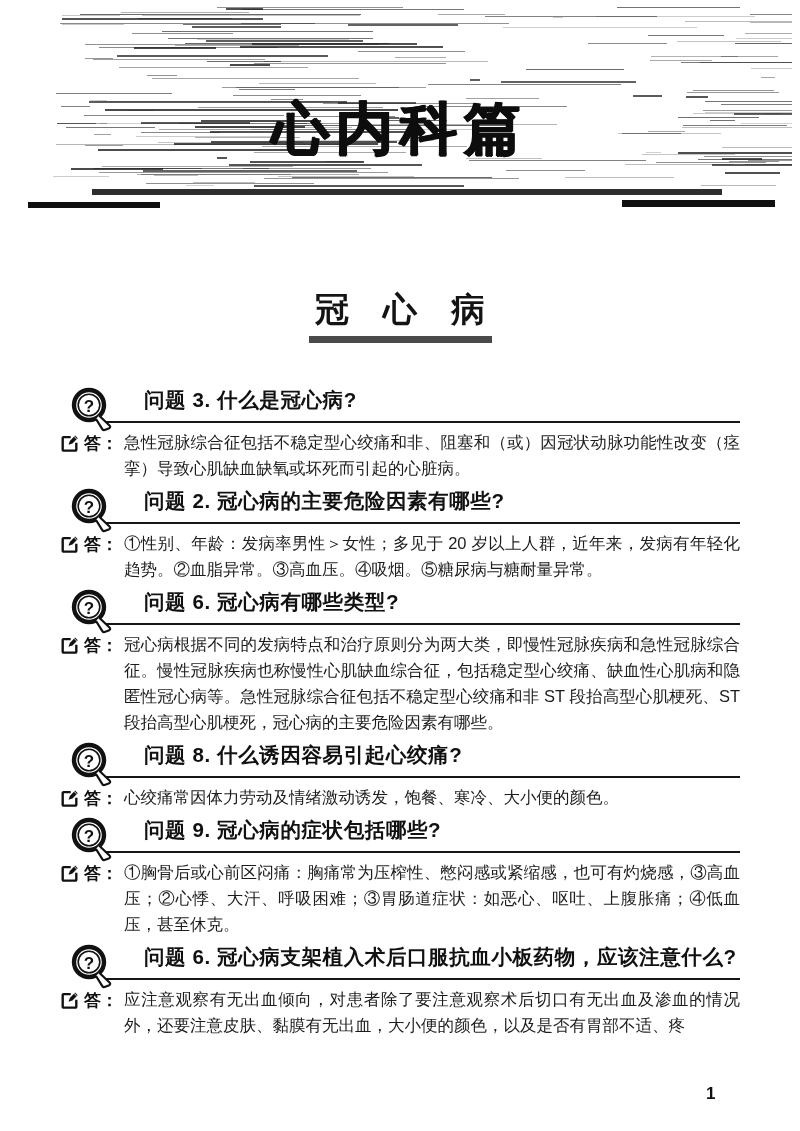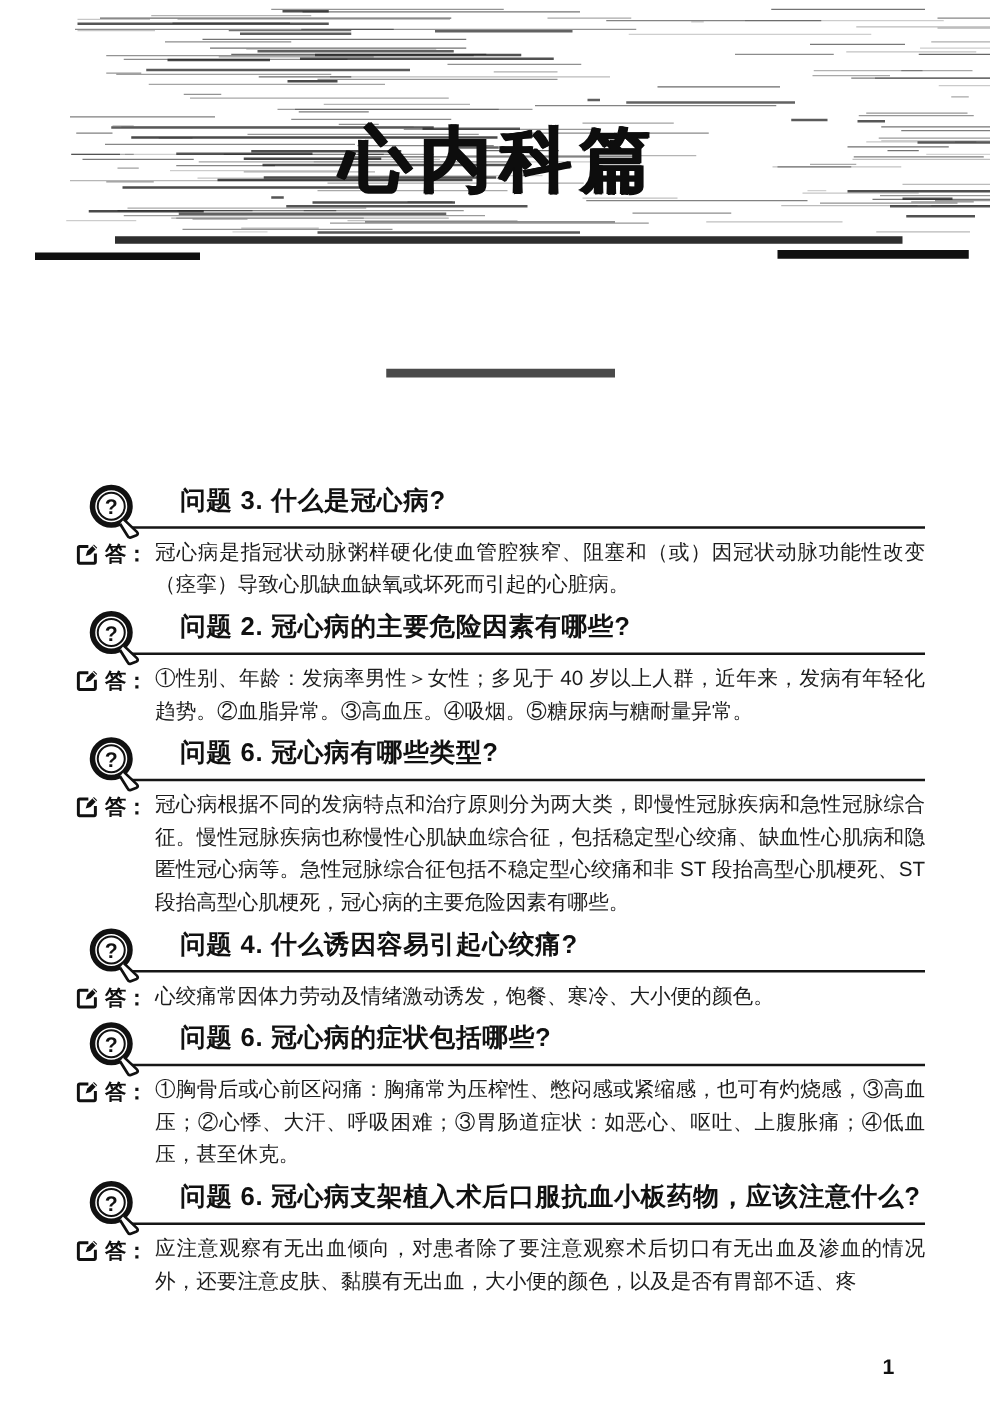--- a/index.html
+++ b/index.html
@@ -255,20 +255,21 @@
         <i style="left: 99px; top: 172px; width: 289px; height: 1px; opacity: 0.46;"></i>
         <i style="left: 633px; top: 95px; width: 29px; height: 2px; opacity: 0.74;"></i>
       </div>
     <h1 class="chapter-title">心内科篇</h1>
     <div class="bar-long"></div>
     <div class="bar-left"></div>
     <div class="bar-right"></div>
   </div>
 
   <div class="section-head">
+    <h2 class="section-title">冠心病</h2>
     <div class="section-underline"></div>
   </div>
 
   <main class="content">
 
     <section class="qa">
       <div class="q-header">
         <span class="q-icon">
           <svg viewBox="0 0 47 45">
               <use href="#tpl-magnifier"></use>
@@ -281,21 +282,21 @@
       </div>
       <div class="a-row">
         <span class="a-label">
           <span class="a-icon">
               <svg viewBox="0 0 24 24">
                 <use href="#tpl-editpen"></use>
               </svg>
             </span>
           <span class="a-word">答：</span>
         </span>
-        <p class="a-text">冠心病是指冠状动脉粥样硬化使血管腔狭窄、阻塞和（或）因冠状动脉功能性改变（痉挛）导致心肌缺血缺氧或坏死而引起的心脏病。</p>
+        <p class="a-text">急性冠脉综合征包括不稳定型心绞痛和非、阻塞和（或）因冠状动脉功能性改变（痉挛）导致心肌缺血缺氧或坏死而引起的心脏病。</p>
       </div>
     </section>
 
     <section class="qa">
       <div class="q-header">
         <span class="q-icon">
           <svg viewBox="0 0 47 45">
               <use href="#tpl-magnifier"></use>
               <text x="20" y="24.5" text-anchor="middle" font-size="17" font-weight="bold" font-family="Liberation Sans, sans-serif" fill="#111">?</text>
             </svg>
@@ -306,21 +307,21 @@
       </div>
       <div class="a-row">
         <span class="a-label">
           <span class="a-icon">
               <svg viewBox="0 0 24 24">
                 <use href="#tpl-editpen"></use>
               </svg>
             </span>
           <span class="a-word">答：</span>
         </span>
-        <p class="a-text">①性别、年龄：发病率男性＞女性；多见于 40 岁以上人群，近年来，发病有年轻化趋势。②血脂异常。③高血压。④吸烟。⑤糖尿病与糖耐量异常。</p>
+        <p class="a-text">①性别、年龄：发病率男性＞女性；多见于 20 岁以上人群，近年来，发病有年轻化趋势。②血脂异常。③高血压。④吸烟。⑤糖尿病与糖耐量异常。</p>
       </div>
     </section>
 
     <section class="qa">
       <div class="q-header">
         <span class="q-icon">
           <svg viewBox="0 0 47 45">
               <use href="#tpl-magnifier"></use>
               <text x="20" y="24.5" text-anchor="middle" font-size="17" font-weight="bold" font-family="Liberation Sans, sans-serif" fill="#111">?</text>
             </svg>
@@ -344,21 +345,21 @@
 
     <section class="qa">
       <div class="q-header">
         <span class="q-icon">
           <svg viewBox="0 0 47 45">
               <use href="#tpl-magnifier"></use>
               <text x="20" y="24.5" text-anchor="middle" font-size="17" font-weight="bold" font-family="Liberation Sans, sans-serif" fill="#111">?</text>
             </svg>
         </span>
         <span class="q-titlebar">
-          <span class="q-title">问题 4. 什么诱因容易引起心绞痛?</span>
+          <span class="q-title">问题 8. 什么诱因容易引起心绞痛?</span>
         </span>
       </div>
       <div class="a-row">
         <span class="a-label">
           <span class="a-icon">
               <svg viewBox="0 0 24 24">
                 <use href="#tpl-editpen"></use>
               </svg>
             </span>
           <span class="a-word">答：</span>
@@ -369,21 +370,21 @@
 
     <section class="qa">
       <div class="q-header">
         <span class="q-icon">
           <svg viewBox="0 0 47 45">
               <use href="#tpl-magnifier"></use>
               <text x="20" y="24.5" text-anchor="middle" font-size="17" font-weight="bold" font-family="Liberation Sans, sans-serif" fill="#111">?</text>
             </svg>
         </span>
         <span class="q-titlebar">
-          <span class="q-title">问题 6. 冠心病的症状包括哪些?</span>
+          <span class="q-title">问题 9. 冠心病的症状包括哪些?</span>
         </span>
       </div>
       <div class="a-row">
         <span class="a-label">
           <span class="a-icon">
               <svg viewBox="0 0 24 24">
                 <use href="#tpl-editpen"></use>
               </svg>
             </span>
           <span class="a-word">答：</span>

